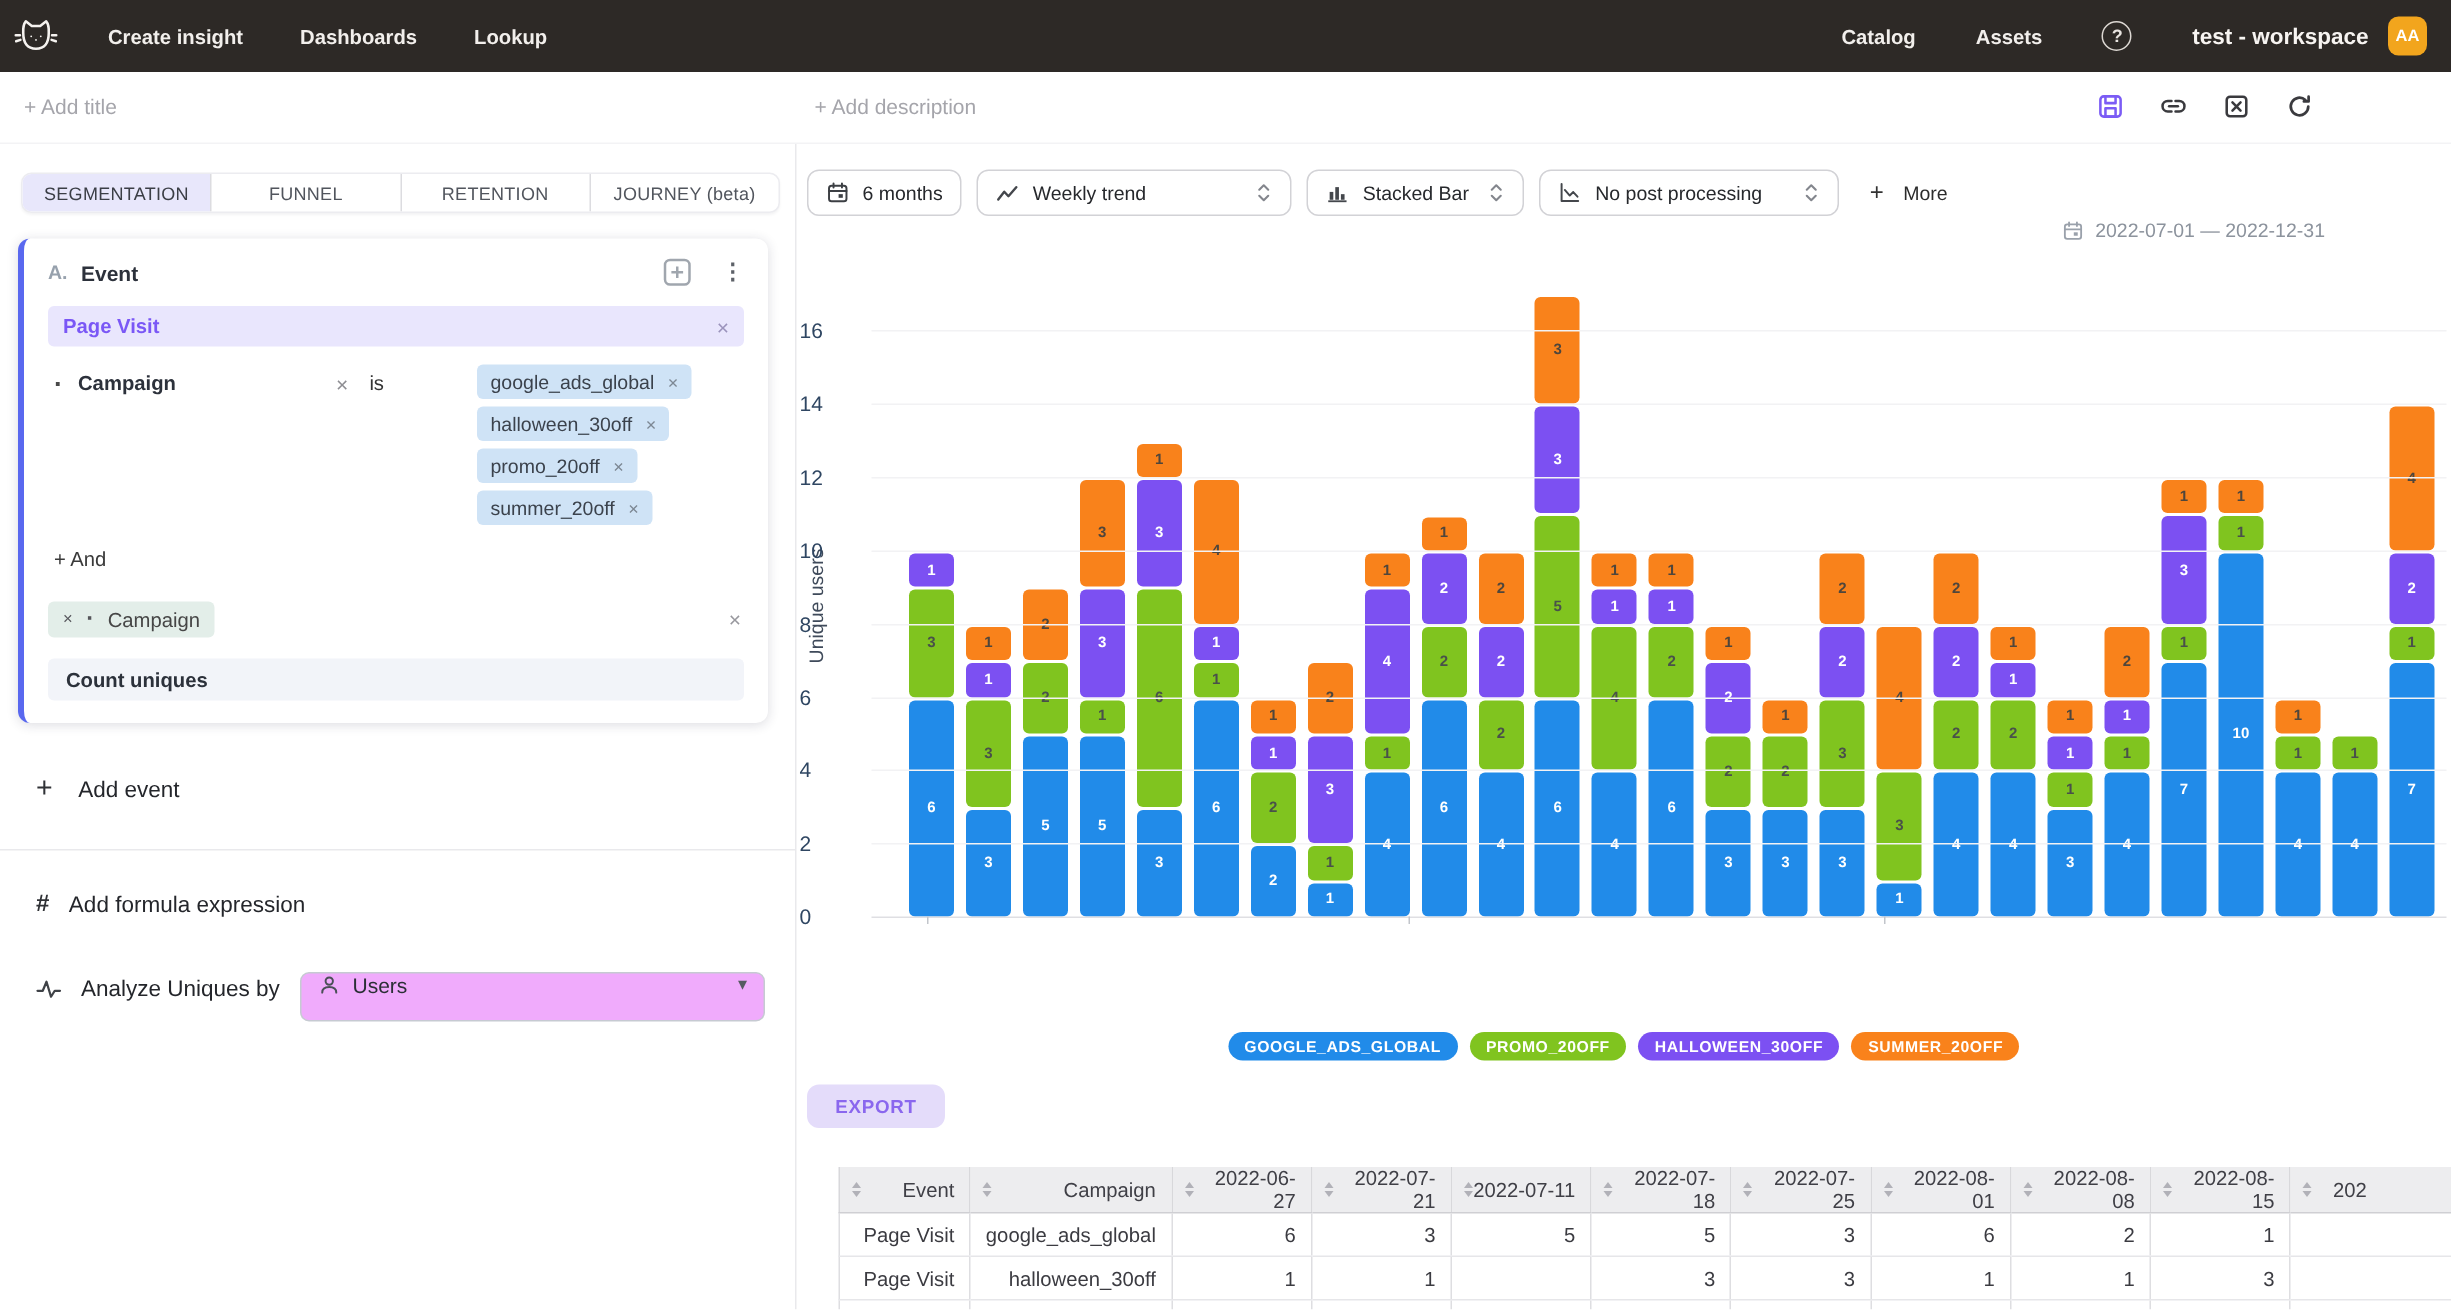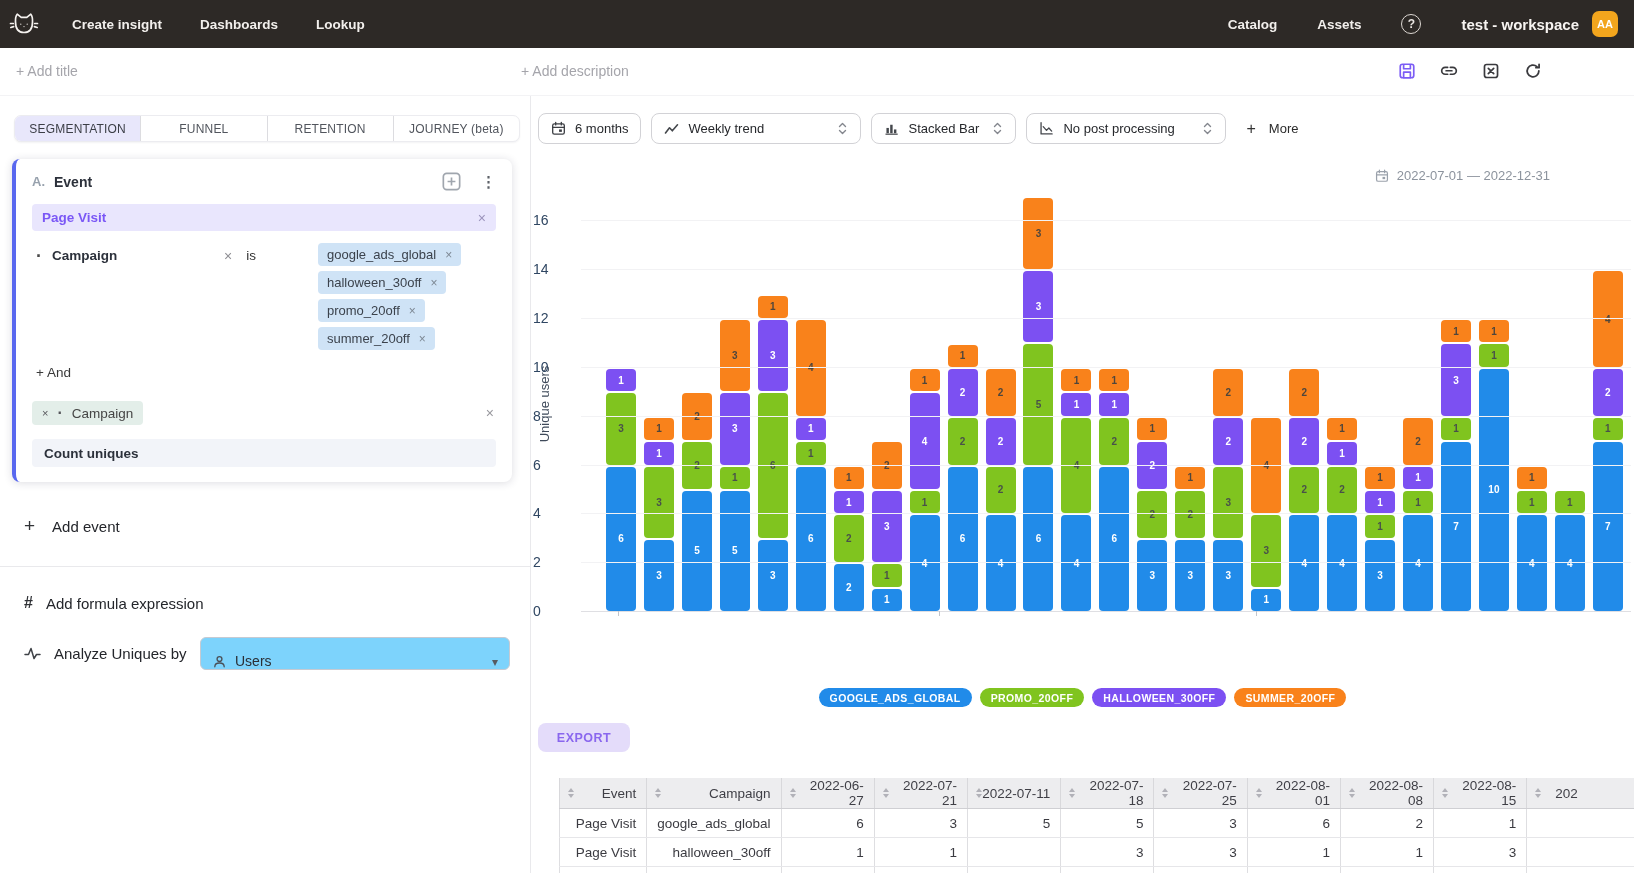--- a/index.html
+++ b/index.html
@@ -22,21 +22,21 @@
   .workspace { color:#f7f4f1; font-size:15px; font-weight:bold; }
   .avatar { width:26px; height:26px; border-radius:7px; background:#f2a51d; color:#fff; font-size:11px;
             font-weight:bold; display:flex; align-items:center; justify-content:center; }
   .help-circle { width:20px; height:20px; border-radius:50%; border:1.6px solid #ddd8d3; color:#e8e4e0;
             font-size:12px; font-weight:bold; display:flex; align-items:center; justify-content:center; }
 
   
   .titlebar { position:absolute; left:0; top:48px; width:100%; height:48px; background:#fff;
               border-bottom:1px solid #f3f3f5; }
   .add-title { position:absolute; left:16px; top:15px; font-size:14px; color:#a5a5ab; cursor:text; }
-  .add-desc  { position:absolute; left:521px; top:15px; font-size:14px; color:#a5a5ab; cursor:text; }
+  .add-desc  { position:absolute; left:543px; top:15px; font-size:14px; color:#a5a5ab; cursor:text; }
   .tb-icons { position:absolute; right:92px; top:14px; display:flex; gap:24px; align-items:center; }
   .tb-icons .icn { width:18px; height:18px; cursor:pointer; }
 
   
   .left-panel { position:absolute; left:0; top:96px; width:530px; bottom:0; background:#fff; }
   .tabsbar { margin:19px 10px 0 14px; width:506px; height:27px; display:flex; background:#fff;
              border:1px solid #ececf0; border-radius:7px; box-shadow:0 1px 2px rgba(20,20,40,.05); overflow:hidden;}
   .qtab { flex:1; display:flex; align-items:center; justify-content:center; font-size:12px;
           letter-spacing:.2px; color:#51555d; cursor:pointer; border-left:1px solid #dcdce0; }
   .qtab:first-child { border-left:none; }
@@ -78,36 +78,36 @@
 
   .add-event { margin:33px 0 0 24px; display:flex; align-items:center; gap:17px; cursor:pointer; width:140px;}
   .plus-g { font-size:19px; color:#303236; }
   .ae-label { font-size:15px; color:#24262b; }
   .lp-divider { margin-top:29px; border-top:1px solid #e9e9ec; }
   .formula { margin:27px 0 0 24px; display:flex; align-items:center; gap:13px; cursor:pointer; width:230px;}
   .hash-g { font-size:16px; font-weight:bold; color:#303236; }
   .analyze { margin:25px 0 0 24px; display:flex; align-items:center; }
   .an-label { font-size:15px; color:#24262b; margin-left:13px; }
   .users-select { margin-left:auto; margin-right:20px; width:310px; height:33px; border:1px solid #c6cad2;
-                  border-radius:6px; display:flex; align-items:flex-end; padding:0 11px; gap:8px; cursor:pointer; background:#7dd3fc;}
+                  border-radius:6px; display:flex; align-items:flex-start; padding:0 11px; gap:8px; cursor:pointer; background:#f0abfc;margin-top:11px;}
   .users-val { font-size:14px; color:#2b2f36; }
   .caret { margin-left:auto; color:#565a61; font-size:12px; }
 
   
   .right-panel { position:absolute; left:530px; top:96px; right:0; bottom:0; background:#fff;
                  border-left:1px solid #e9e9ec; overflow:hidden; }
   .toolbar { position:absolute; left:7px; top:17px; display:flex; gap:10px; align-items:center; }
   .tbtn { height:31px; border:1px solid #d2d2d6; border-radius:8px; background:#fff; display:flex;
           align-items:center; gap:9px; padding:0 12px; font-size:13px; color:#26282c; cursor:pointer; }
   .tsel { justify-content:flex-start; }
   .tsel .lbl { margin-right:auto; }
   .w-trend { width:210px; } .w-type { width:145px; } .w-post { width:200px; }
   .more-btn { display:flex; align-items:center; gap:13px; padding:0 10px; cursor:pointer; }
   .more-lbl { font-size:13px; color:#2b2b2b; }
-  .daterange { position:absolute; top:72px; right:84px; display:flex; align-items:center; gap:8px;
+  .daterange { position:absolute; top:50px; right:84px; display:flex; align-items:center; gap:8px;
                color:#8c939d; font-size:13px; }
 
   
   .chart { position:absolute; left:50px; top:100px; width:1050px; height:415px; }
   .ylab { position:absolute; left:-37px; top:50%; transform:translate(-50%,-50%) rotate(-90deg);
           font-size:13px; color:#3f4a5a; white-space:nowrap; }
   .gridline { position:absolute; left:0; right:0; height:1px; background:#f2f2f4; }
   .gridline.zero { background:#dfdfe3; }
   .ytick { position:absolute; width:42px; text-align:left; left:-48px; font-size:14px; color:#2f4662; }
   .bars { position:absolute; left:0; right:0; top:0; bottom:0; display:flex; align-items:flex-end;

